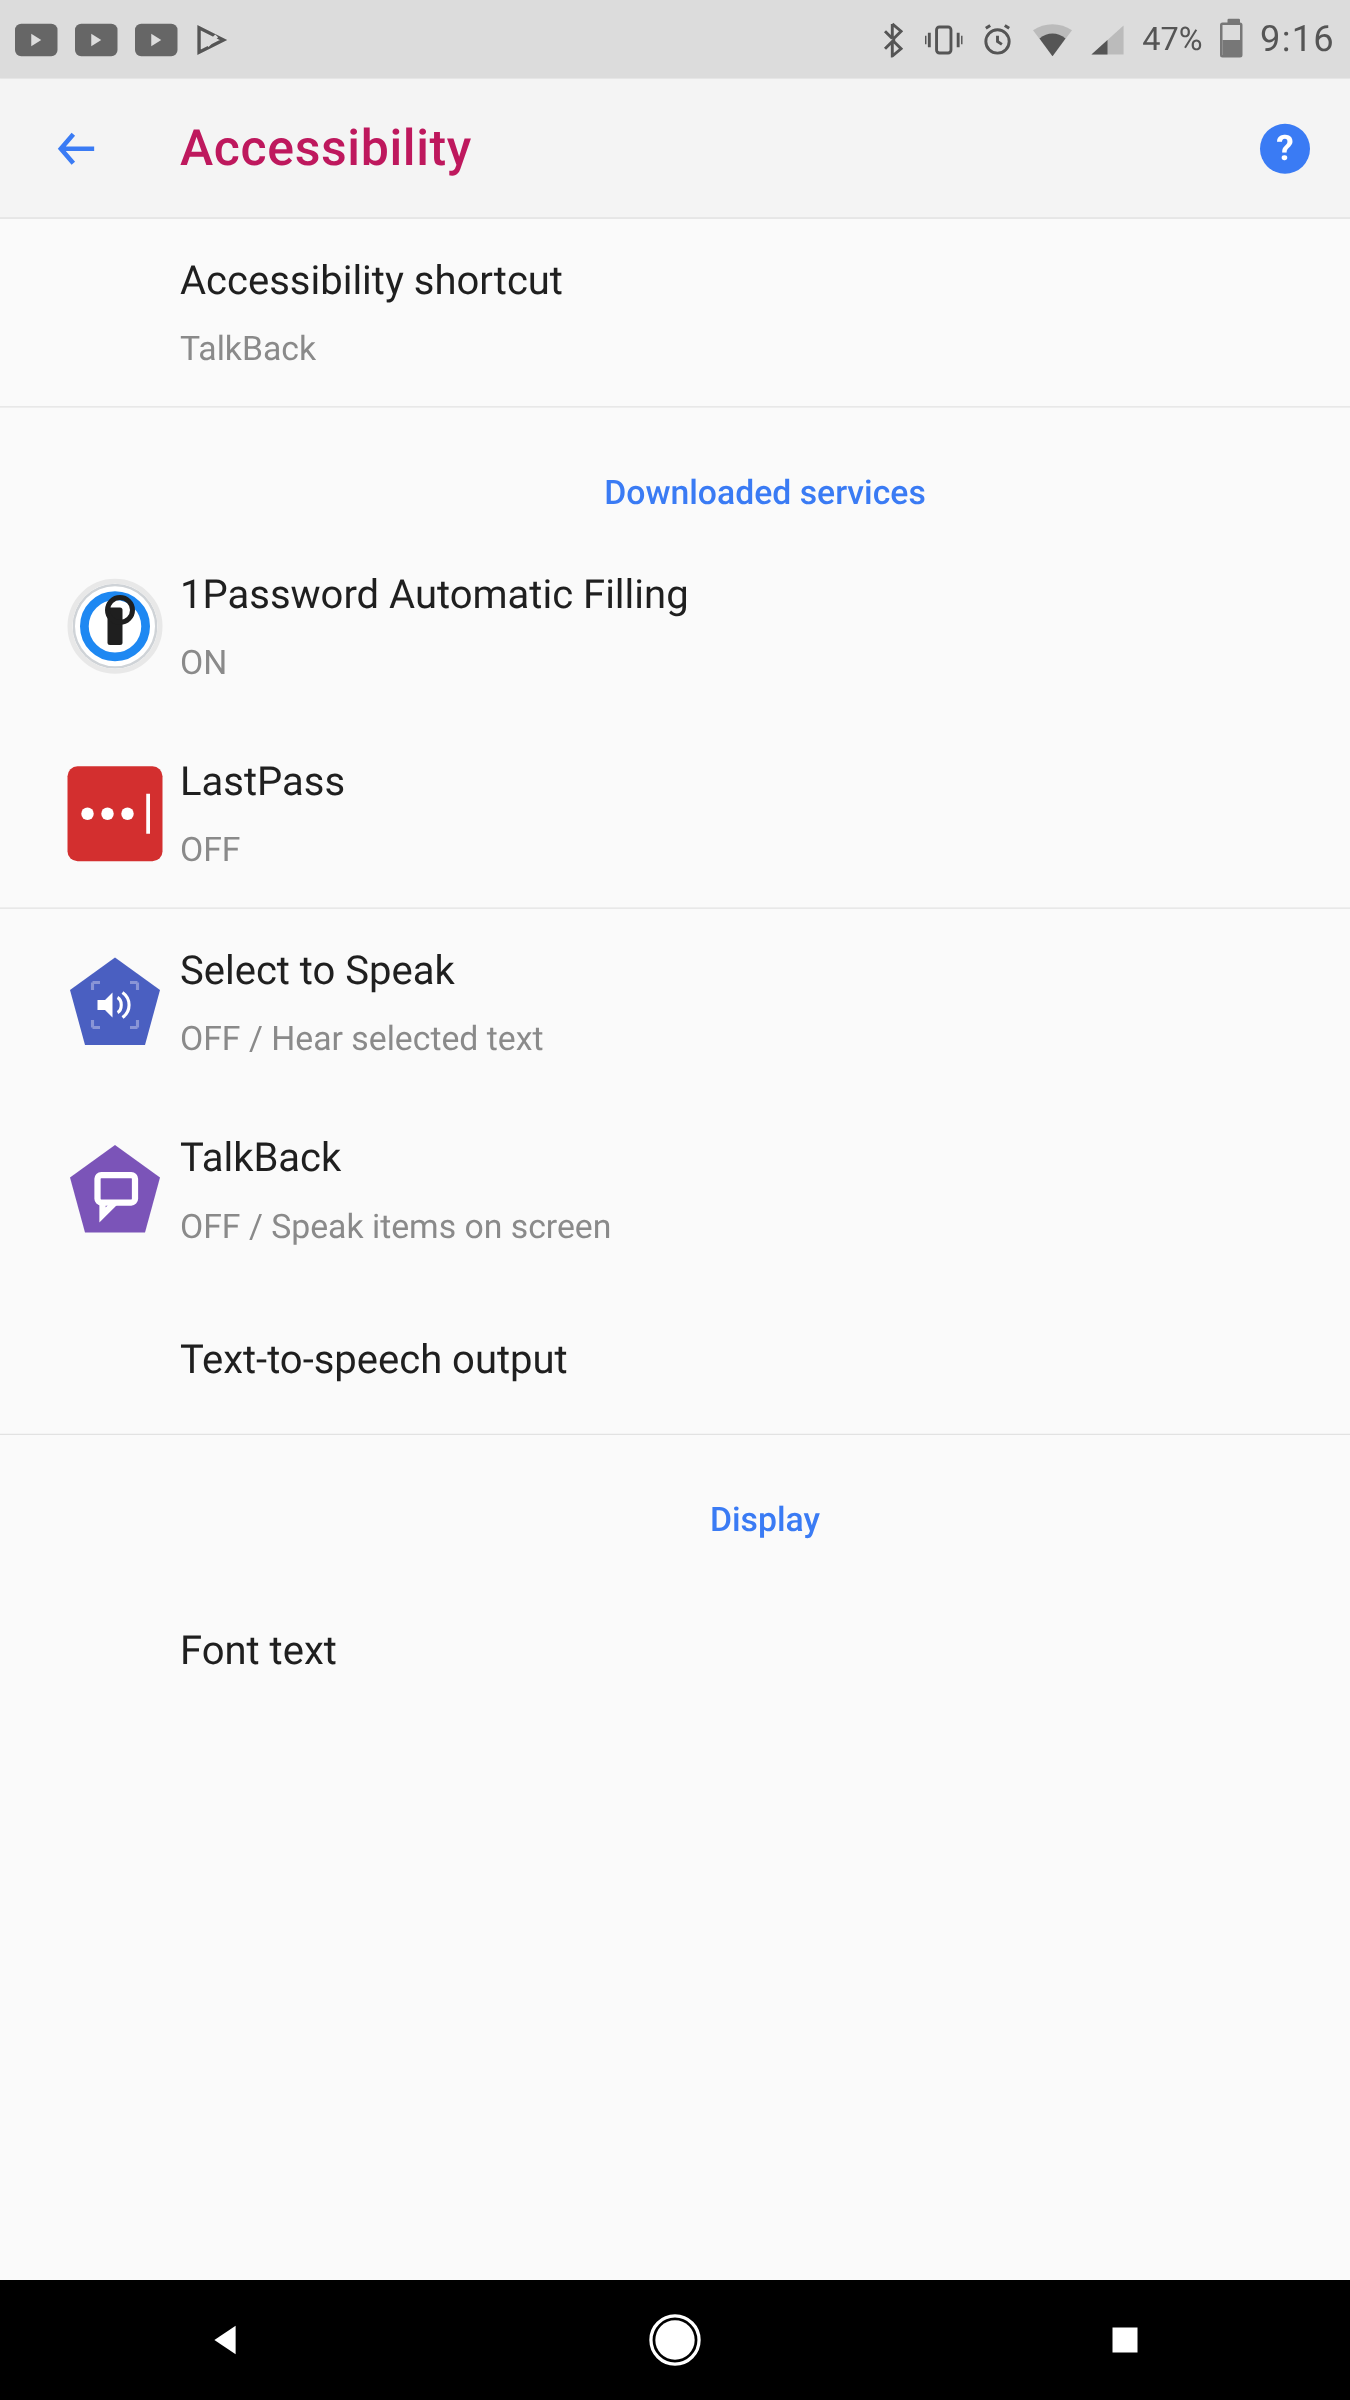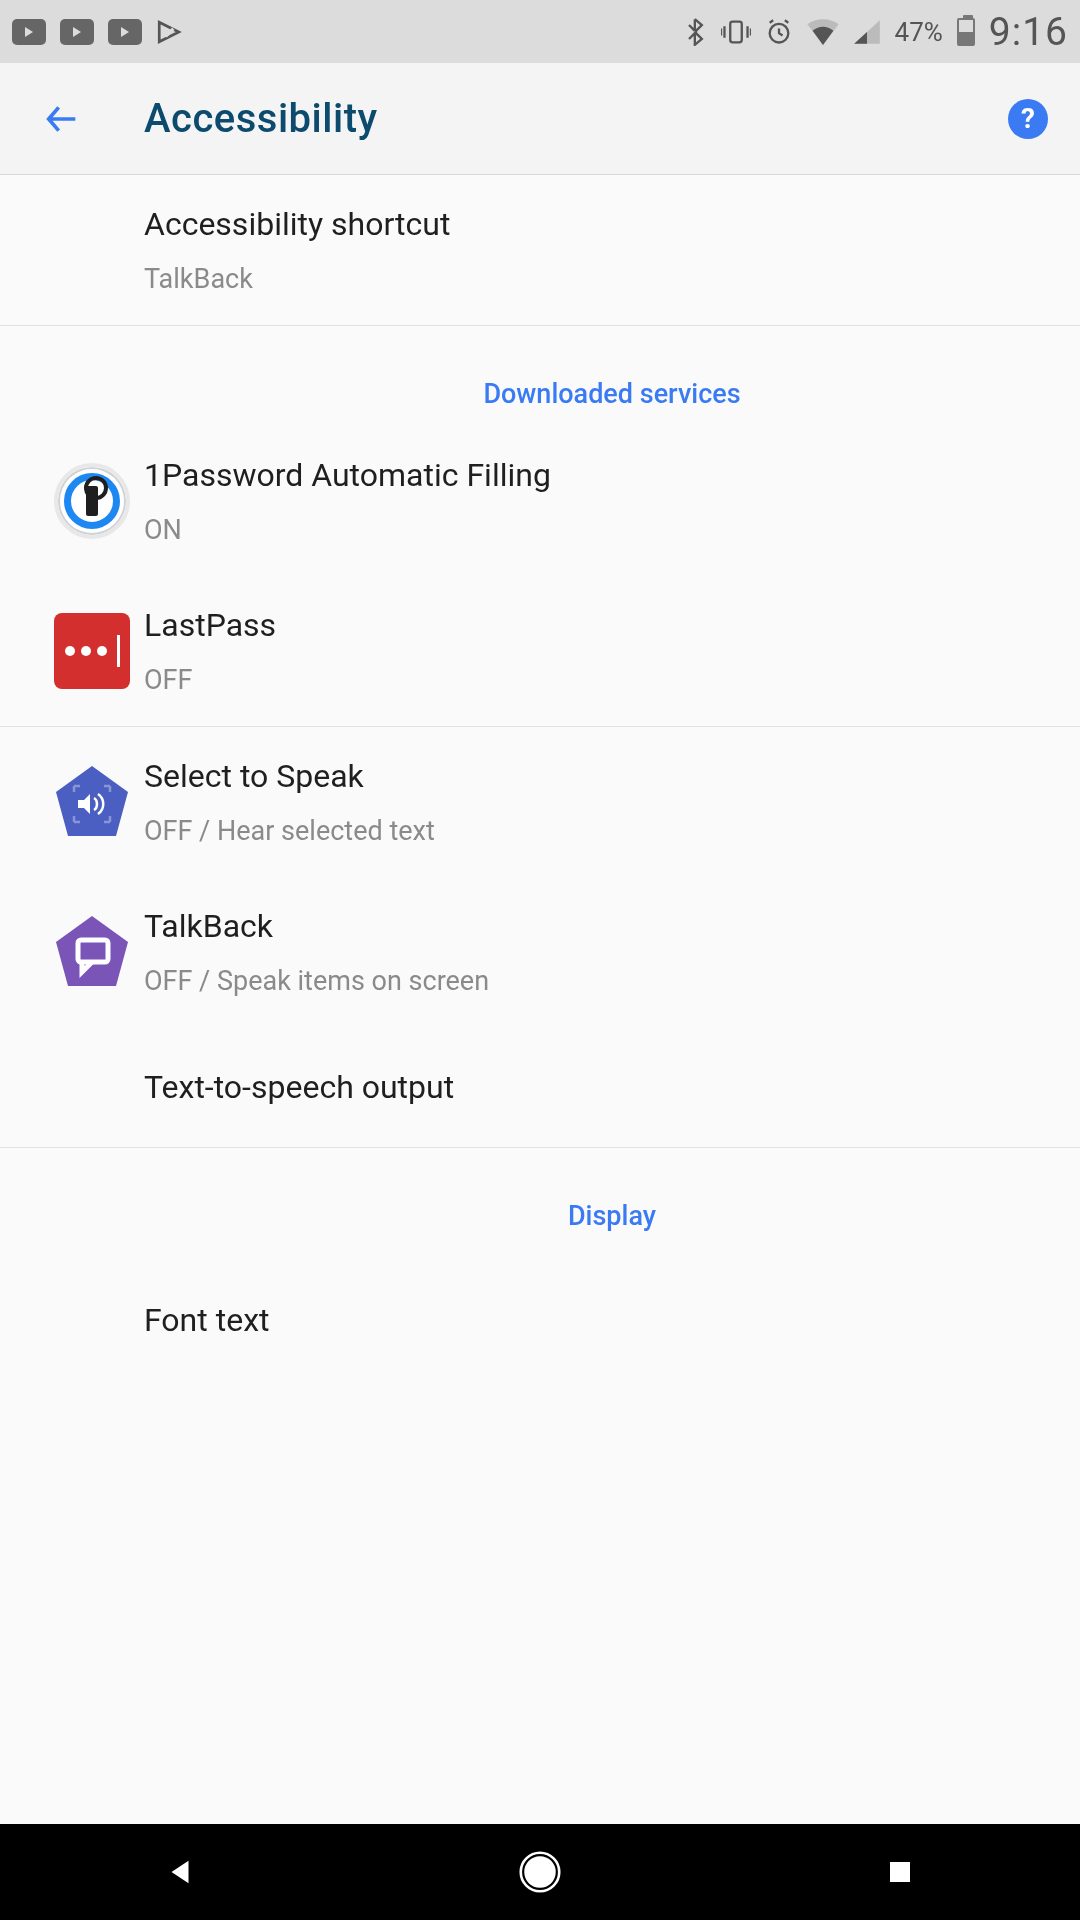--- a/index.html
+++ b/index.html
@@ -4,36 +4,36 @@
 <style>
   * { box-sizing: border-box; margin: 0; padding: 0; }
   html, body { width: 1080px; height: 1920px; font-family: Roboto, "Helvetica Neue", Arial, sans-serif; background: #fafafa; overflow: hidden; }
   body { display: flex; flex-direction: column; -webkit-font-smoothing: antialiased; }
 
   
   .status-bar { height: 63px; background: #dcdcdc; display: flex; align-items: center; padding: 0 12px; color: #555; font-size: 28px; }
   .status-left { display: flex; gap: 14px; }
   .status-right { margin-left: auto; display: flex; align-items: center; gap: 14px; }
   .status-right .pct { font-size: 26px; color: #555; }
-  .status-right .clock { font-size: 39px; color: #555; letter-spacing: 1px; }
+  .status-right .clock { font-size: 29px; color: #555; letter-spacing: 1px; }
 
   .notif-badge { width: 34px; height: 26px; background: #666; border-radius: 5px; display: flex; align-items: center; justify-content: center; position: relative; }
   .notif-badge::after { content: ""; width: 0; height: 0; border-left: 8px solid #dcdcdc; border-top: 5px solid transparent; border-bottom: 5px solid transparent; }
 
   .check-badge { position: relative; width: 26px; height: 26px; }
   .check-badge svg { position: absolute; inset: 0; }
 
   .battery { width: 18px; height: 28px; border: 2px solid #777; border-radius: 2px; position: relative; display: flex; align-items: flex-end; }
   .battery::before { content:""; position:absolute; top:-5px; left:4px; width:10px; height:4px; background:#777; border-radius:1px; }
   .battery .fill { width:100%; height:47%; background:#777; }
 
   
   .app-bar { height: 112px; background: #f4f4f4; display: flex; align-items: center; padding: 0 32px; border-bottom: 1px solid #d9d9d9; box-shadow: 0 2px 3px rgba(0,0,0,0.06); }
   .app-bar .back { color: #3a7bf4; display:flex; align-items:center; justify-content:center; width:60px; height:60px; }
-  .app-bar .title { color: #0c4a6e; font-size: 40px; font-weight: 500; margin-left: 52px; letter-spacing: 0.5px; }
+  .app-bar .title { color: #be185d; font-size: 40px; font-weight: 500; margin-left: 52px; letter-spacing: 0.5px; }
   .app-bar .help { margin-left: auto; width: 40px; height: 40px; border-radius: 50%; background: #3a7bf4; color: #fff; display:flex; align-items:center; justify-content:center; font-size: 28px; font-weight: 700; }
 
   
   .content { flex: 1; overflow: hidden; background:#fafafa; }
   .section-header { color: #3a7bf4; font-size: 27px; font-weight: 500; padding: 52px 0 16px 144px; text-align: center; }
   .divider { height: 1px; background: #e2e2e2; width: 100%; }
 
   .row { display:flex; align-items:center; min-height: 120px; padding: 24px 32px 24px 40px; }
   .row .icon-slot { width: 104px; display:flex; align-items:center; justify-content:center; }
   .row .texts { display:flex; flex-direction:column; gap:20px; }

